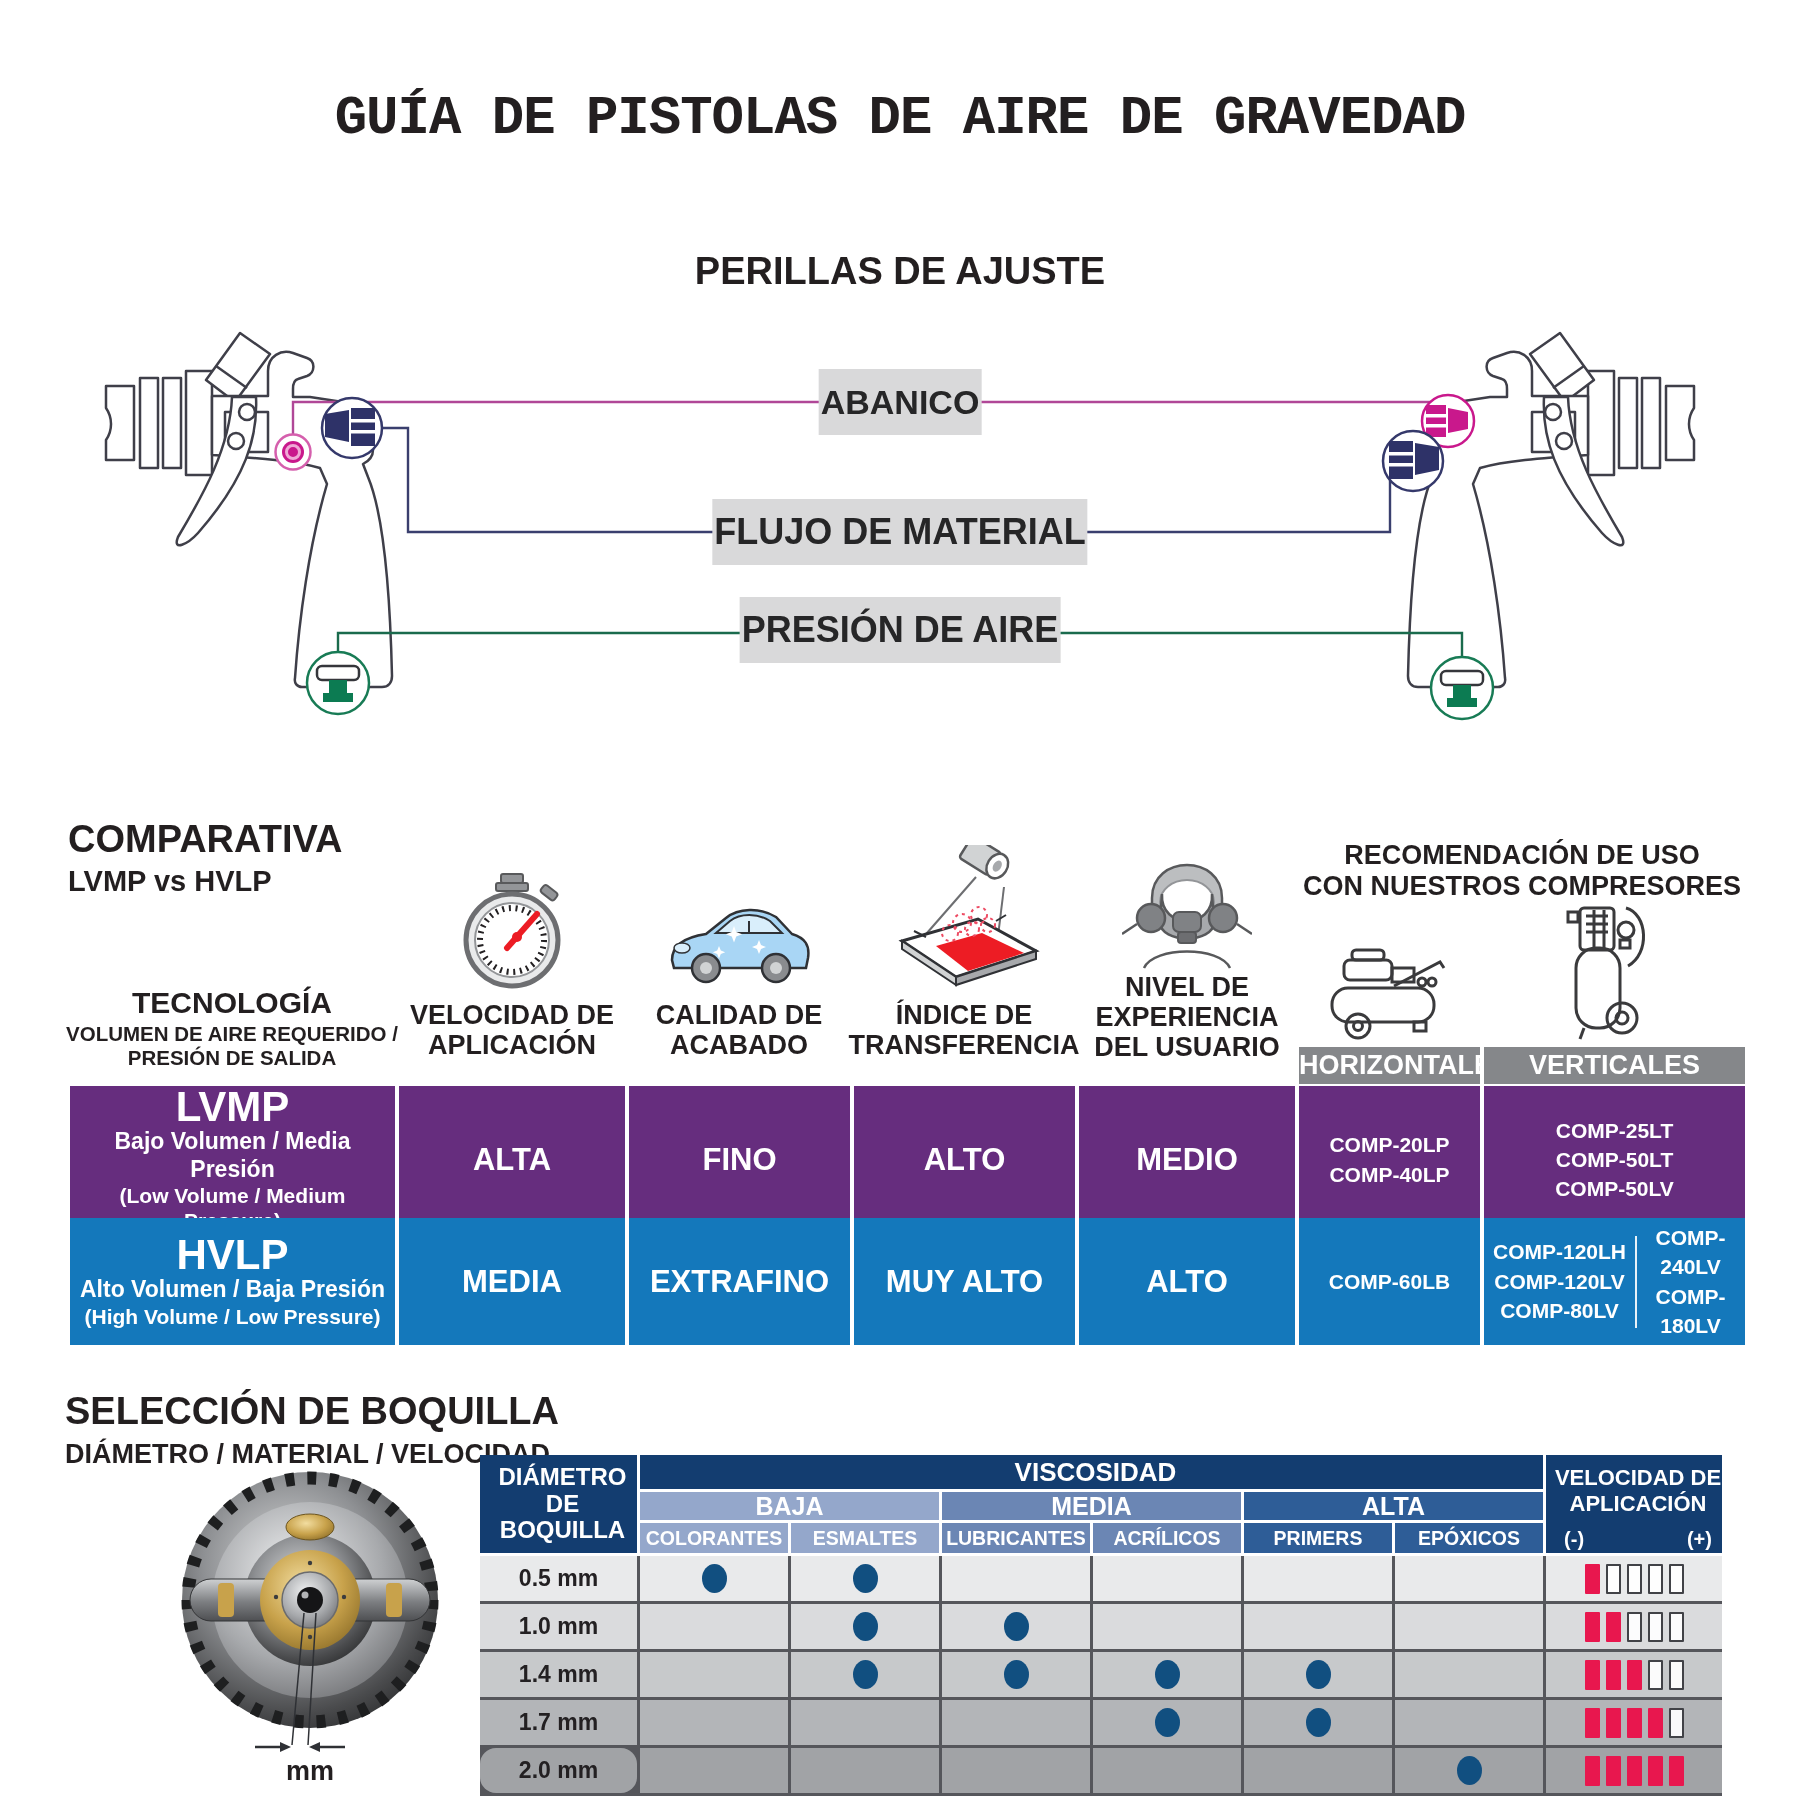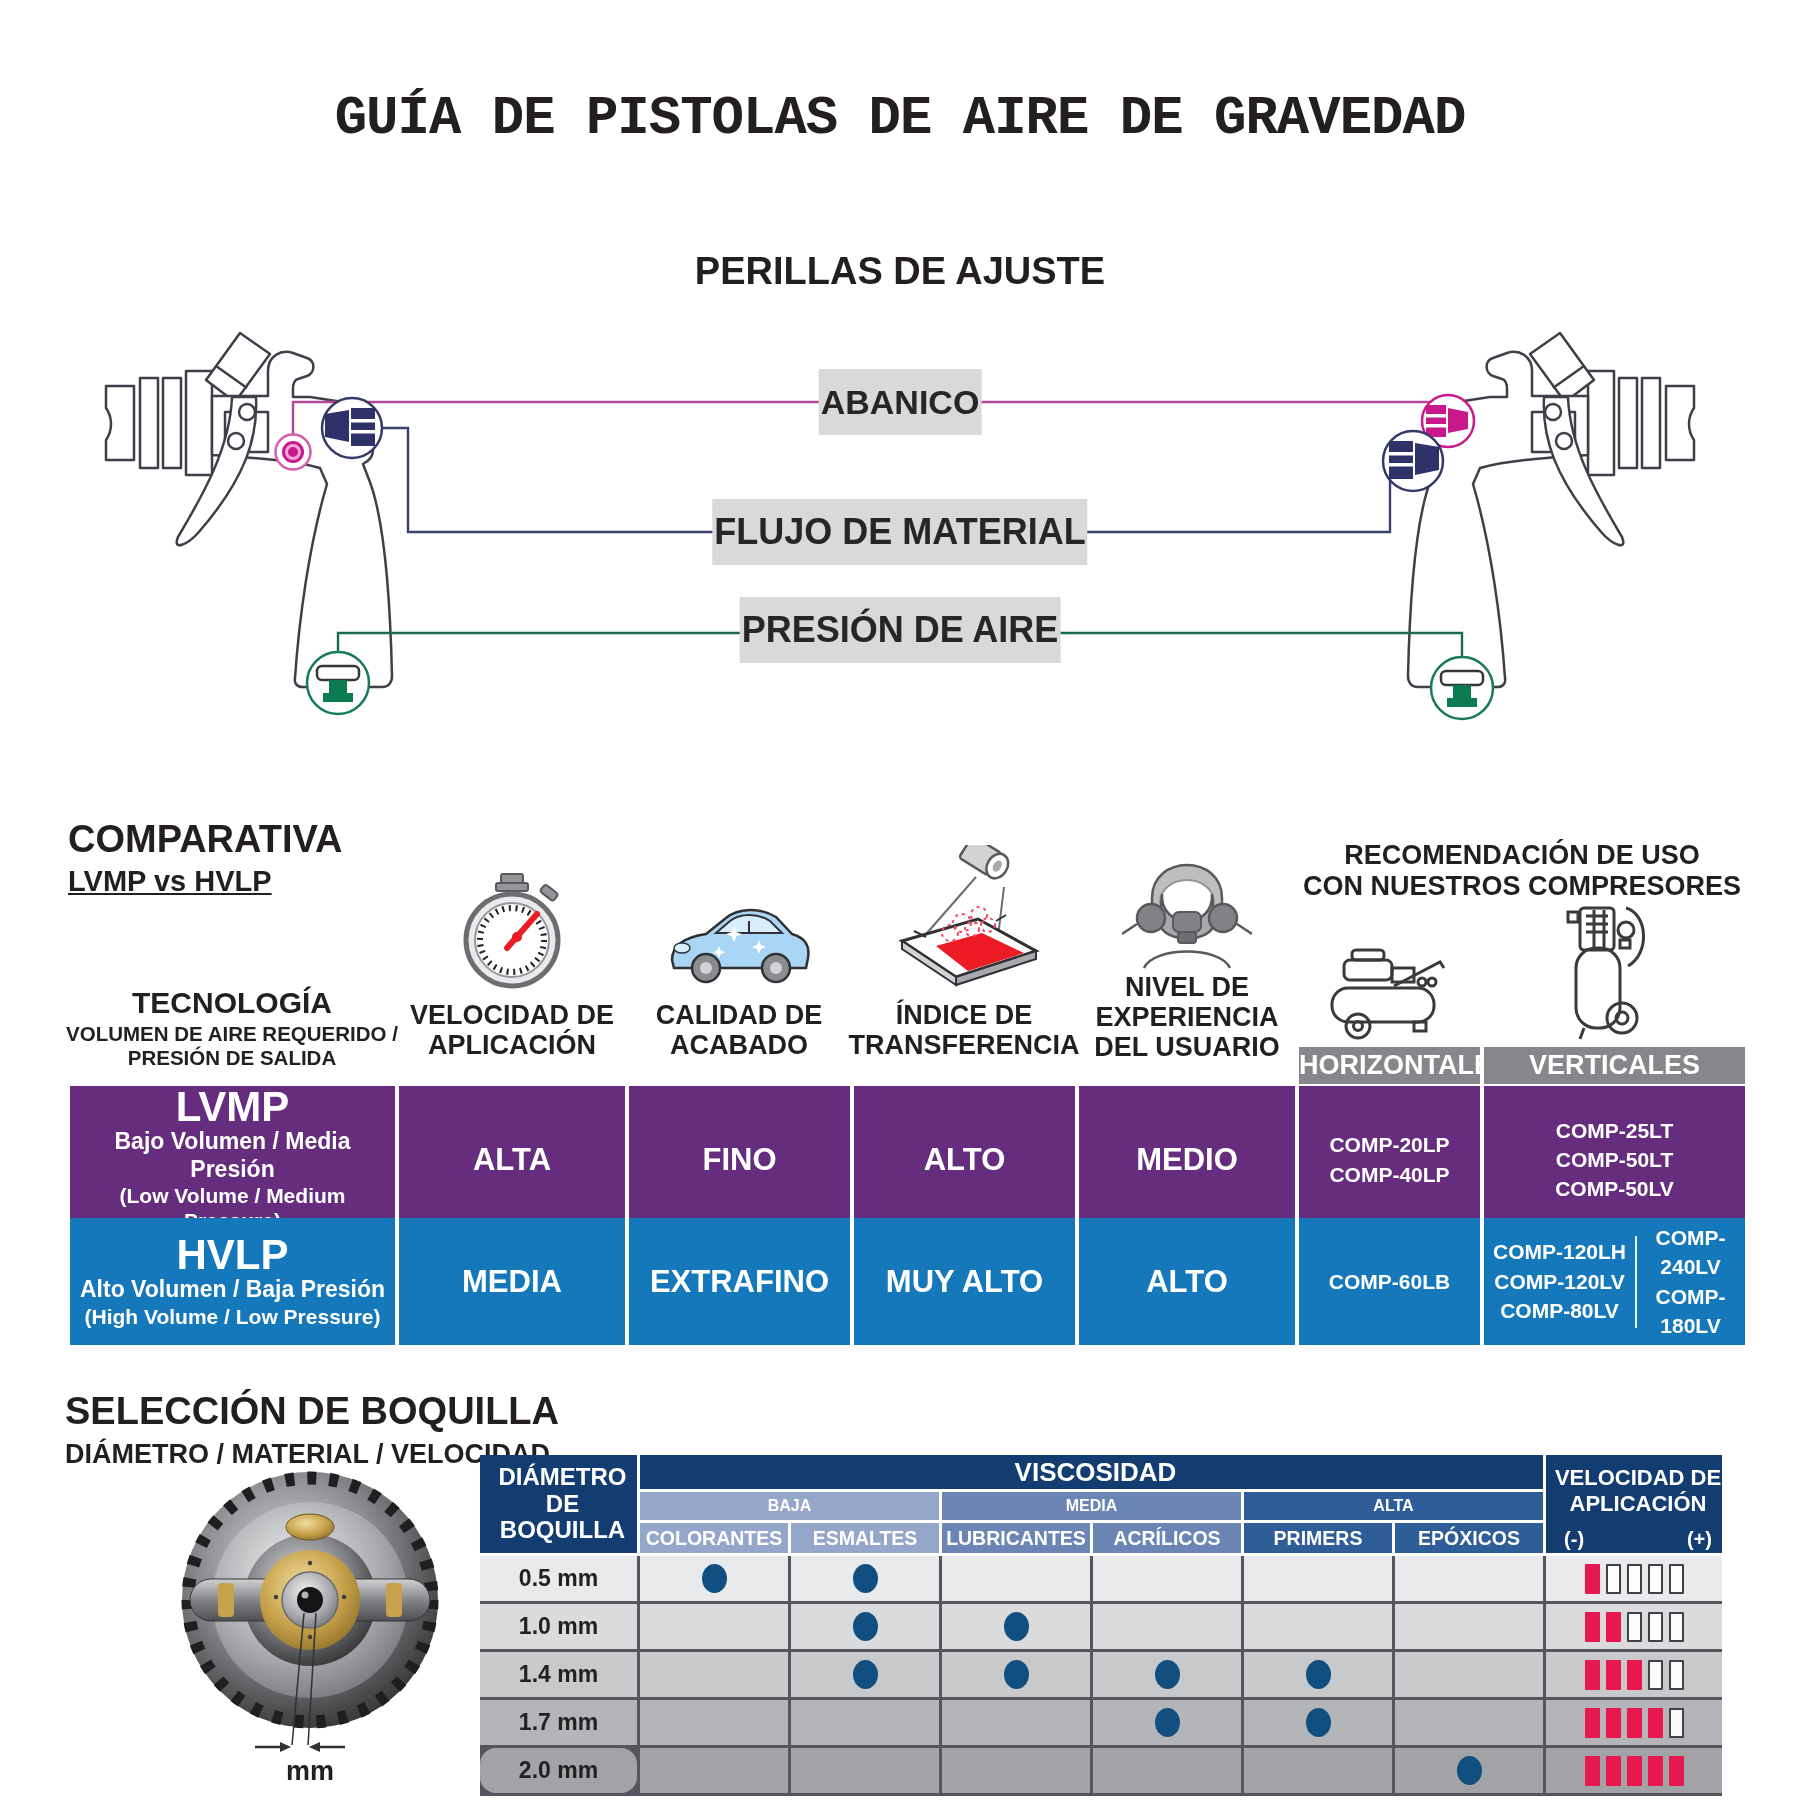--- a/index.html
+++ b/index.html
@@ -11,21 +11,21 @@
   #title{top:88px;width:100%;text-align:center;font-size:54px;font-weight:bold;letter-spacing:-1px;font-family:Liberation Mono, monospace;}
   #perillas-h{top:250px;width:100%;text-align:center;font-size:38px;font-weight:bold;}
 
   #diagram-svg{left:0;top:0;width:1800px;height:760px;z-index:1;}
   .diag-label{position:absolute;z-index:2;background:#D9D9DA;color:#262627;font-weight:bold;
     text-align:center;white-space:nowrap;padding:0 2px;line-height:66px;height:66px;font-size:36px;}
 
   
   #comp-h{left:68px;top:818px;}
   #comp-h .l1{font-size:38px;font-weight:bold;}
-  #comp-h .l2{font-size:29px;font-weight:bold;margin-top:4px;text-decoration:underline;}
+  #comp-h .l2{font-size:29px;font-weight:bold;margin-top:4px;}
   .col-label{position:absolute;transform:translateX(-50%);text-align:center;font-weight:bold;
     font-size:27px;line-height:1.12;}
   #tec-block{position:absolute;left:232px;transform:translateX(-50%);top:986px;text-align:center;width:340px;}
   #tec-block .t1{font-size:30px;font-weight:bold;}
   #tec-block .t2{font-size:20.5px;font-weight:bold;line-height:1.15;margin-top:2px;}
   #recom{position:absolute;left:1522px;transform:translateX(-50%);top:840px;text-align:center;
     font-size:27px;font-weight:bold;line-height:1.15;width:560px;}
   .gray-bar{position:absolute;top:1047px;height:37px;background:#85878A;color:#fff;font-weight:bold;
     font-size:27px;text-align:center;line-height:37px;}
   .comp-row{position:absolute;left:70px;width:1455px;display:grid;
@@ -57,21 +57,21 @@
   #bq-table{left:480px;top:1455px;width:1242px;}
   #bq-head{display:grid;grid-template-columns:157px 148px 148px 148px 148px 148px 148px 176px;
     grid-template-rows:34px 28px 30px;gap:3px;background:#fff;}
   #bq-head>div{color:#fff;font-weight:bold;display:flex;align-items:center;justify-content:center;text-align:center;}
   .hd-navy{background:#133D70;padding-left:8px;}
   .hd-diam{grid-row:1/4;grid-column:1;font-size:24px;line-height:1.12;}
   .hd-visc{grid-column:2/8;font-size:26px;}
   .hd-vel{grid-column:8;grid-row:1/4;font-size:22px;flex-direction:column;justify-content:flex-start;
     padding-top:10px;box-sizing:border-box;}
   .hd-vel .mp{display:flex;justify-content:space-between;width:88%;margin-top:auto;margin-bottom:2px;font-size:20px;}
-  .hd-group{font-size:16px;}
+  .hd-group{font-size:25px;}
   .hd-sub{font-size:19.5px;}
   #bq-rows{margin-top:3px;}
   .bq-row{display:grid;grid-template-columns:157px 148px 148px 148px 148px 148px 148px 176px;
     column-gap:3px;background:#55565B;height:45px;border-bottom:3px solid #55565B;}
   .bq-cell{display:flex;align-items:center;justify-content:center;}
   .bq-diam{font-size:23px;font-weight:bold;color:#232022;}
   .dot{width:25px;height:29px;border-radius:50%;background:#114F80;}
   .bq-vel{gap:6px;}
   .vbar{width:15px;height:30px;box-sizing:border-box;border:2px solid #414247;background:rgba(255,255,255,.92);border-radius:1px;}
   .vbar.filled{border:none;background:#E8174E;}

